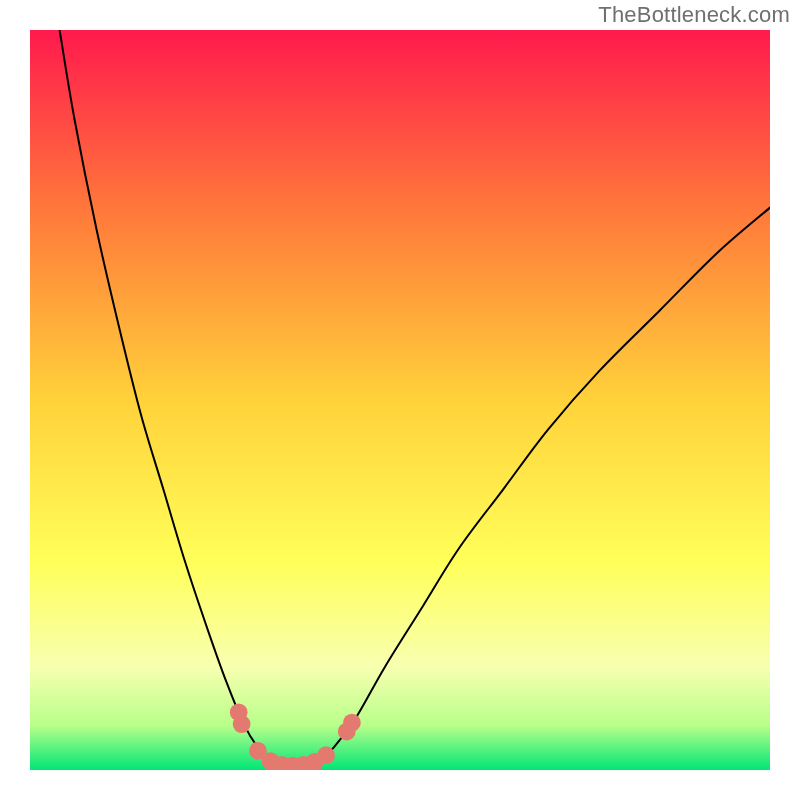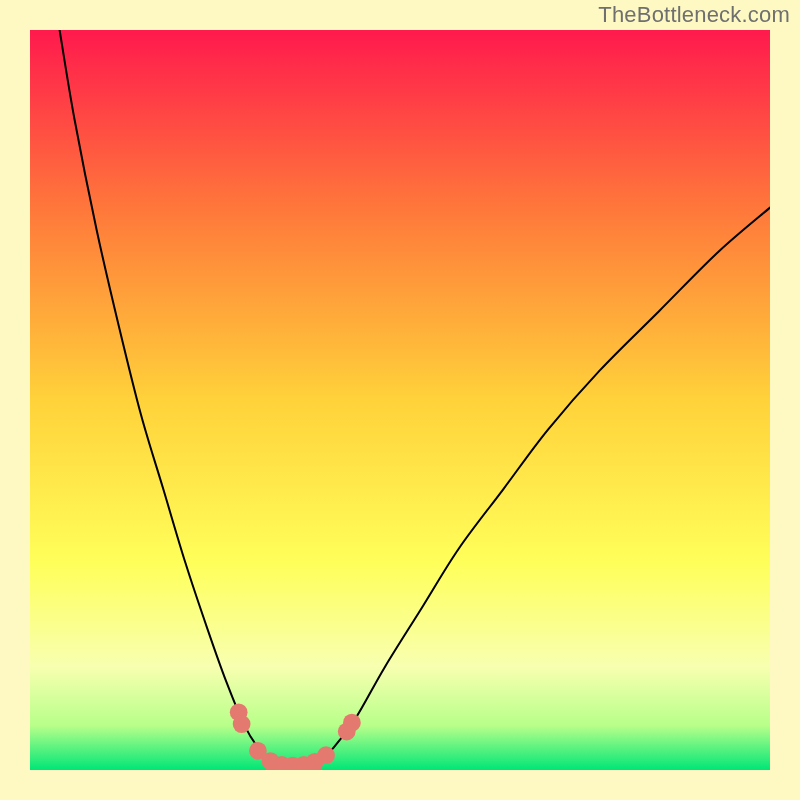--- a/index.html
+++ b/index.html
@@ -10,21 +10,21 @@
     background: #000;
     overflow: hidden;
     font-family: Arial, Helvetica, sans-serif;
   }
   .frame {
     position: absolute;
     left: 0;
     top: 0;
     width: 800px;
     height: 800px;
-    background: #fef9c3;
+    background: #ffffff;
     text-align: right;
   }
   .watermark {
     position: absolute;
     top: 2px;
     right: 10px;
     color: #6f6f6f;
     font-size: 22px;
     font-weight: 400;
     letter-spacing: 0.2px;

